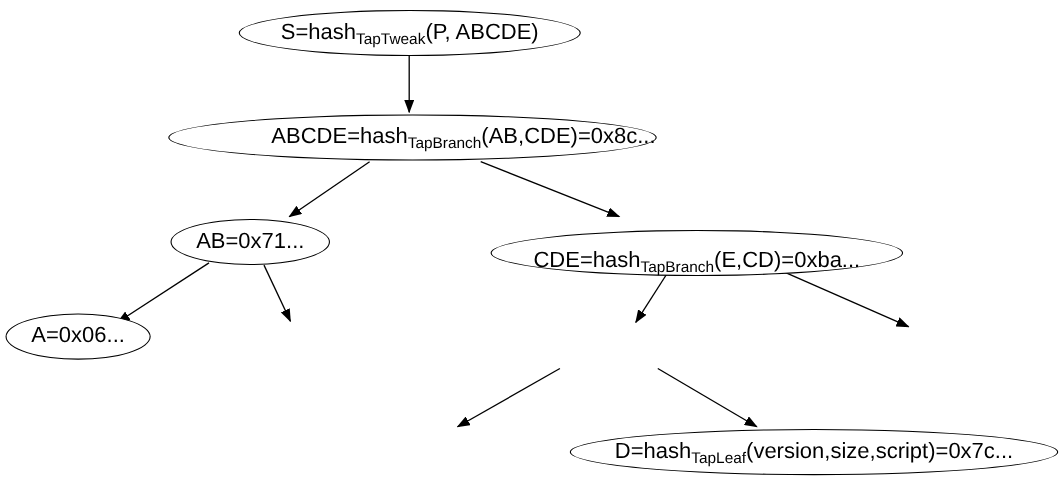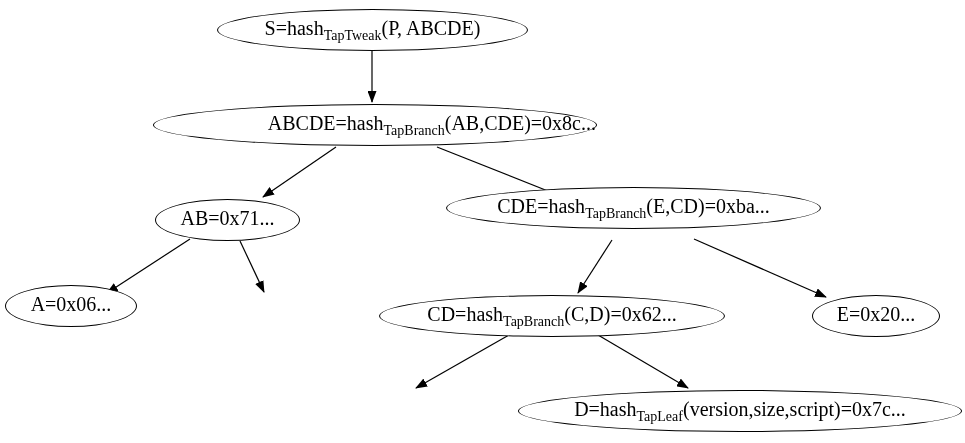--- a/index.html
+++ b/index.html
@@ -6,21 +6,21 @@
     margin: 0;
     padding: 0;
     background: #ffffff;
   }
   .canvas {
     position: relative;
     width: 965px;
     height: 443px;
     background: #ffffff;
     overflow: hidden;
-    font-family: Liberation Serif, serif;
+    font-family: Liberation Sans, sans-serif;
     color: #000000;
   }
   .edges {
     position: absolute;
     left: 0;
     top: 0;
     width: 965px;
     height: 443px;
   }
   .node {
@@ -72,35 +72,29 @@
   </div>
 
   <div class="node" style="left:153px; top:104px; width:444px;justify-content:flex-end;">
     <span class="label"><span>ABCDE=hash</span><span class="sub">TapBranch</span><span>(AB,CDE)=0x8c...</span></span>
   </div>
 
   <div class="node" style="left:155px; top:199px; width:145px;">
     <span class="label"><span>AB=0x71...</span><span class="sub"></span><span></span></span>
   </div>
 
-  <div class="node" style="left:446px; top:187px; width:375px;">
+  <div class="node" style="left:446px; top:209px; width:375px;align-items:flex-end;">
     <span class="label"><span>CDE=hash</span><span class="sub">TapBranch</span><span>(E,CD)=0xba...</span></span>
   </div>
 
   <div class="node" style="left:5px; top:285px; width:132px;text-align:right;">
     <span class="label"><span>A=0x06...</span><span class="sub"></span><span></span></span>
   </div>
 
 
-  <div class="node" style="left:379px; top:295px; width:346px;">
-    <span class="label"><span>CD=hash</span><span class="sub">TapBranch</span><span>(C,D)=0x62...</span></span>
-  </div>
 
-  <div class="node" style="left:812px; top:295px; width:128px;">
-    <span class="label"><span>E=0x20...</span><span class="sub"></span><span></span></span>
-  </div>
 
 
   <div class="node" style="left:518px; top:390px; width:444px;">
     <span class="label"><span>D=hash</span><span class="sub">TapLeaf</span><span>(version,size,script)=0x7c...</span></span>
   </div>
 
 </div>
 
 </body></html>

